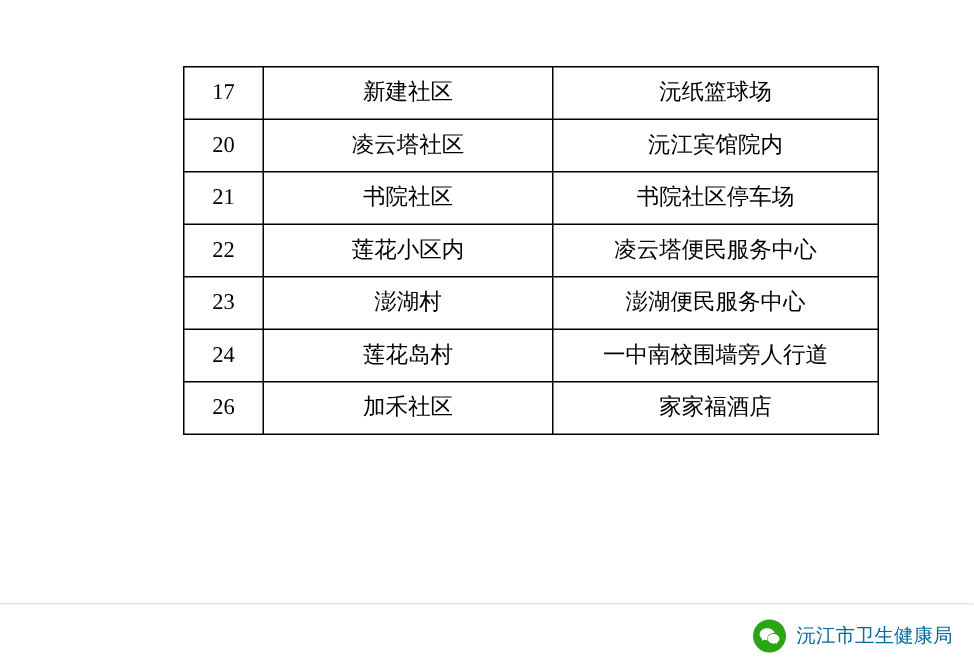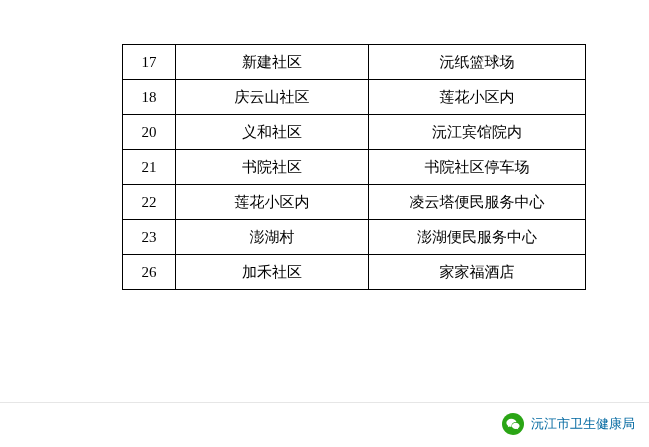--- a/index.html
+++ b/index.html
@@ -98,43 +98,43 @@
 
   <div class="table-wrap">
     <table class="doc-table">
       <tbody>
         <tr>
           <td class="col-no">17</td>
           <td class="col-name">新建社区</td>
           <td class="col-place">沅纸篮球场</td>
         </tr>
         <tr>
-          <td class="col-no">18</td>
-          <td class="col-name">庆云山社区</td>
-          <td class="col-place">莲花小区内</td>
-        </tr>
-        <tr>
           <td class="col-no">20</td>
-          <td class="col-name">义和社区</td>
+          <td class="col-name">凌云塔社区</td>
           <td class="col-place">沅江宾馆院内</td>
         </tr>
         <tr>
           <td class="col-no">21</td>
           <td class="col-name">书院社区</td>
           <td class="col-place">书院社区停车场</td>
         </tr>
         <tr>
           <td class="col-no">22</td>
           <td class="col-name">莲花小区内</td>
           <td class="col-place">凌云塔便民服务中心</td>
         </tr>
         <tr>
           <td class="col-no">23</td>
           <td class="col-name">澎湖村</td>
           <td class="col-place">澎湖便民服务中心</td>
+        </tr>
+        <tr>
+          <td class="col-no">24</td>
+          <td class="col-name">莲花岛村</td>
+          <td class="col-place">一中南校围墙旁人行道</td>
         </tr>
         <tr>
           <td class="col-no">26</td>
           <td class="col-name">加禾社区</td>
           <td class="col-place">家家福酒店</td>
         </tr>
       </tbody>
     </table>
   </div>
 

